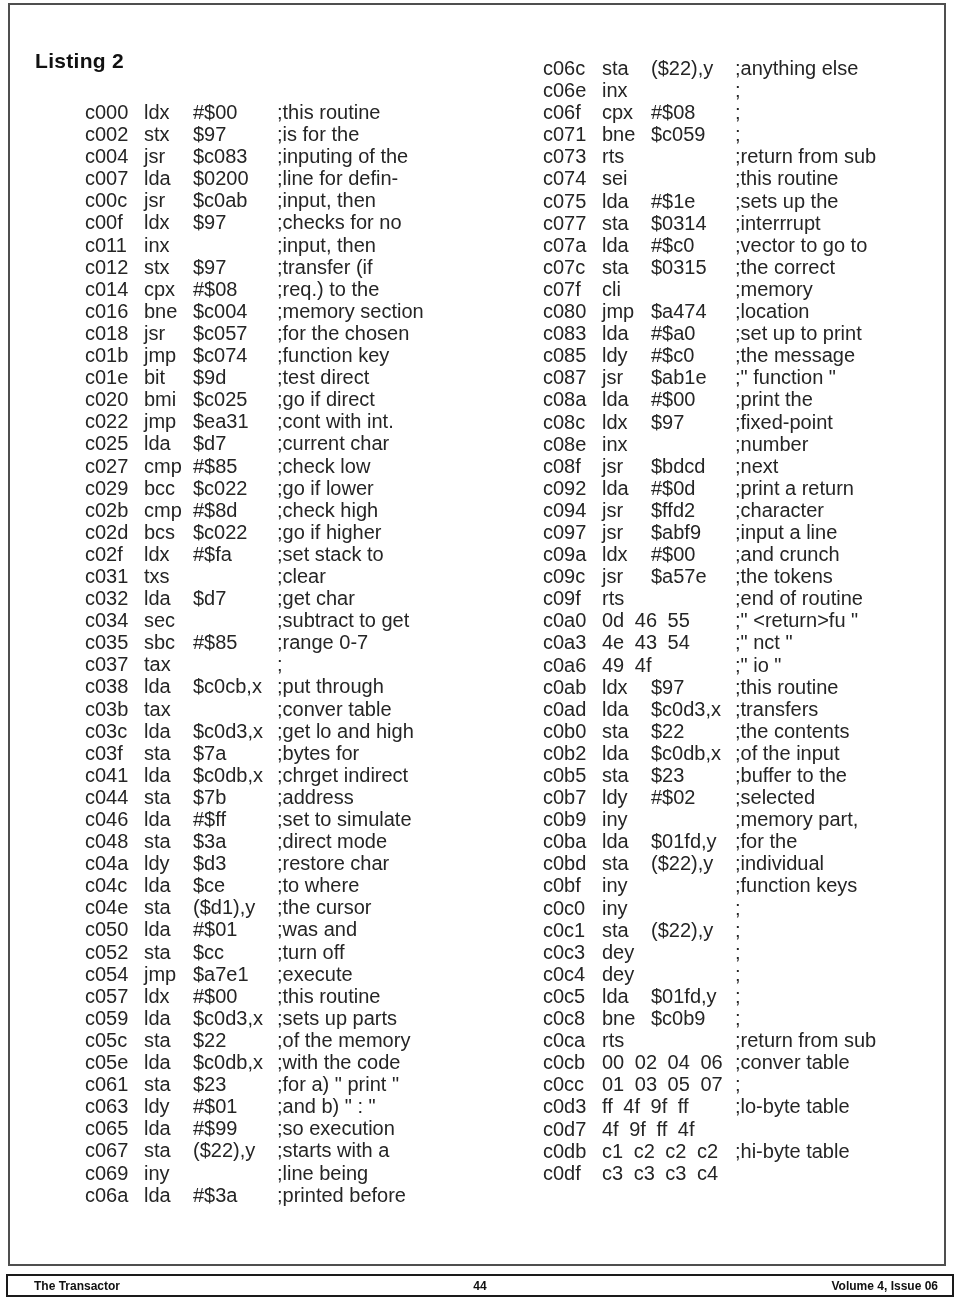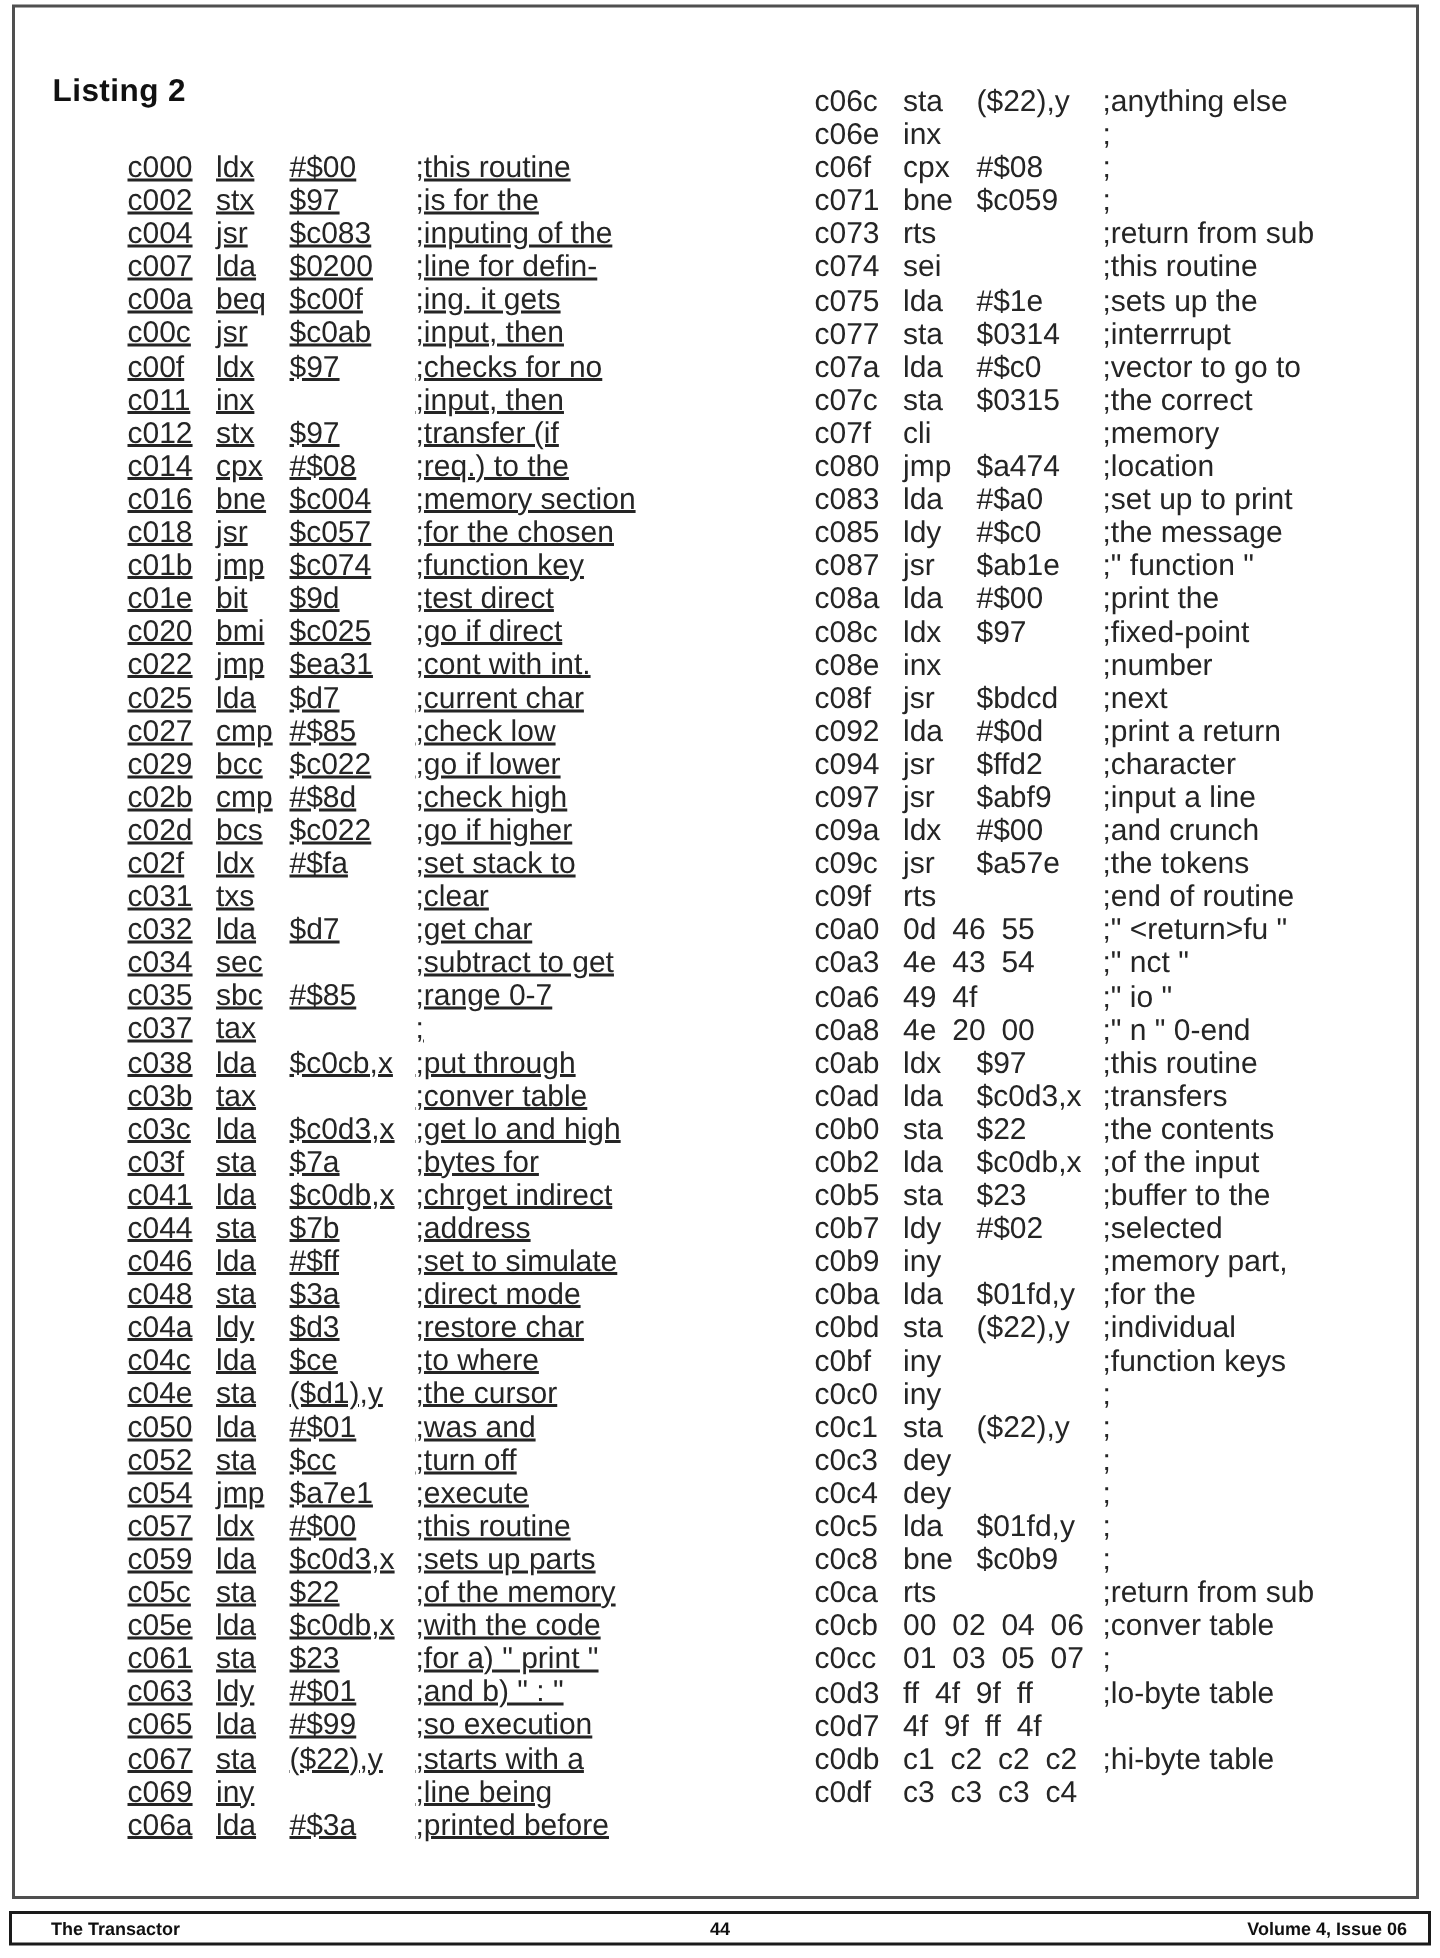--- a/index.html
+++ b/index.html
@@ -35,21 +35,21 @@
     font-weight: bold;
     letter-spacing: 0.3px;
     color: #111;
   }
   .code-col {
     position: absolute;
     font-size: 20px;
     line-height: 22.1px;
     color: #252525;
   }
-  .col-left  { left: 75px;  top: 96px; width: 410px; text-decoration: underline; }
+  .col-left  { left: 75px;  top: 96px; width: 410px; }
   .col-right { left: 533px; top: 52px; width: 410px; }
   .code-row {
     display: grid;
     grid-template-columns: 59px 49px 84px auto;
     height: 22.1px;
     white-space: nowrap;
   }
   .cell-bytes {
     grid-column: 2 / 4;
     word-spacing: 5px;
@@ -104,26 +104,20 @@
           <span class="cell-arg">$c083</span>
           <span class="cell-comment">;inputing of the</span>
         </div>
         <div class="code-row">
           <span class="cell-addr">c007</span>
           <span class="cell-op">lda</span>
           <span class="cell-arg">$0200</span>
           <span class="cell-comment">;line for defin-</span>
         </div>
         <div class="code-row">
-          <span class="cell-addr">c00a</span>
-          <span class="cell-op">beq</span>
-          <span class="cell-arg">$c00f</span>
-          <span class="cell-comment">;ing. it gets</span>
-        </div>
-        <div class="code-row">
           <span class="cell-addr">c00c</span>
           <span class="cell-op">jsr</span>
           <span class="cell-arg">$c0ab</span>
           <span class="cell-comment">;input, then</span>
         </div>
         <div class="code-row">
           <span class="cell-addr">c00f</span>
           <span class="cell-op">ldx</span>
           <span class="cell-arg">$97</span>
           <span class="cell-comment">;checks for no</span>
@@ -552,25 +546,20 @@
         </div>
         <div class="code-row">
           <span class="cell-addr">c0a3</span>
           <span class="cell-bytes">4e 43 54</span>
           <span class="cell-comment">;" nct "</span>
         </div>
         <div class="code-row">
           <span class="cell-addr">c0a6</span>
           <span class="cell-bytes">49 4f</span>
           <span class="cell-comment">;" io "</span>
-        </div>
-        <div class="code-row">
-          <span class="cell-addr">c0a8</span>
-          <span class="cell-bytes">4e 20 00</span>
-          <span class="cell-comment">;" n " 0-end</span>
         </div>
         <div class="code-row">
           <span class="cell-addr">c0ab</span>
           <span class="cell-op">ldx</span>
           <span class="cell-arg">$97</span>
           <span class="cell-comment">;this routine</span>
         </div>
         <div class="code-row">
           <span class="cell-addr">c0ad</span>
           <span class="cell-op">lda</span>

